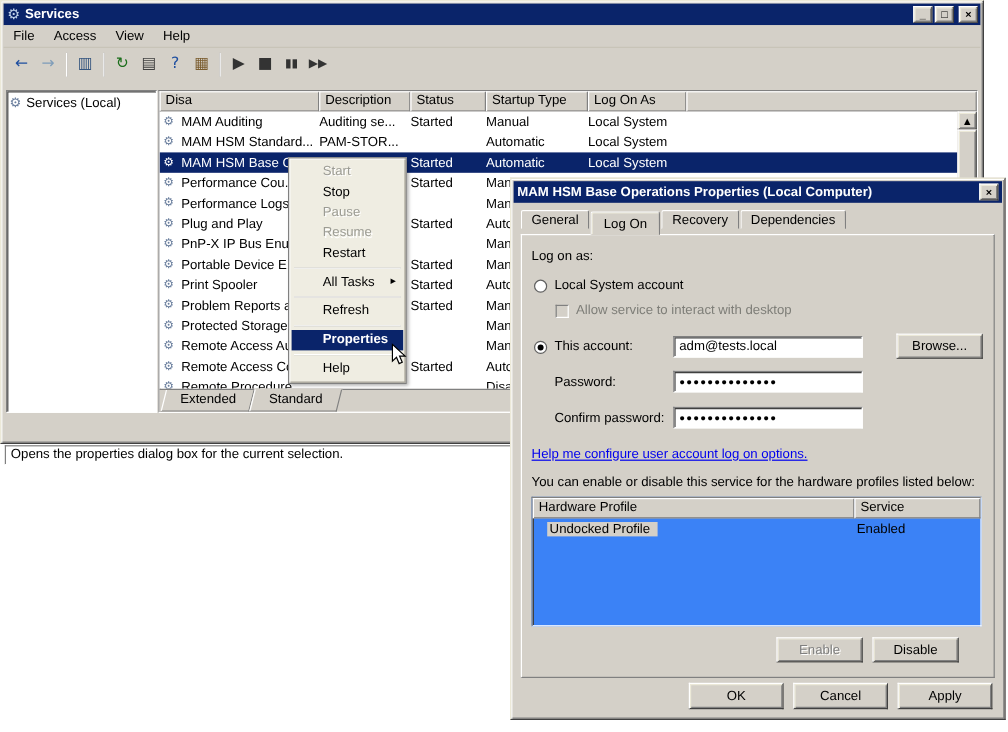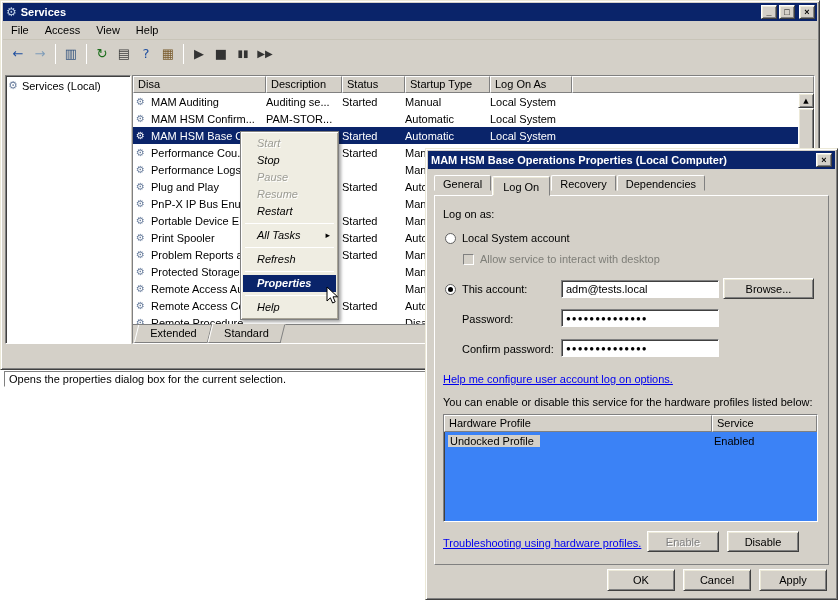--- a/index.html
+++ b/index.html
@@ -68,21 +68,21 @@
   .vtab.active { border-top:1px solid #D4D0C8; margin-top:-1px; font-weight:normal; }
 
   .statusbar { position:absolute; left:3px; right:3px; bottom:3px; height:18px; background:#D4D0C8; display:flex; align-items:center; }
   .statuspanel { flex:1; height:16px; margin-right:14px; border:1px solid; border-color:#808080 #FFFFFF #FFFFFF #808080;
                  padding:1px 4px; white-space:nowrap; overflow:hidden;margin-top:44px; }
 
   
   .cmenu { position:absolute; left:240px; top:131px; width:99px; background:#EFEDE2; z-index:20;
            border:1px solid #808080; box-shadow: inset 1px 1px 0 #FFFFFF, inset -1px -1px 0 #A8A497, 2px 2px 3px rgba(0,0,0,0.35);
            padding:3px 2px; }
-  .mitem { height:17px; line-height:17px; padding:0 6px 0 14px; display:flex; align-items:center;font-style:italic; }
+  .mitem { height:17px; line-height:17px; padding:0 6px 0 26px; display:flex; align-items:center; }
   .mitem .mlabel { flex:1; white-space:nowrap; }
   .mitem.dis { color:#9C9C94; text-shadow:1px 1px 0 #FFFFFF; }
   .mitem.hi { background:#0A246A; color:#FFFFFF; text-shadow:none; }
   .mitem.def { font-weight:bold; }
   .marrow { font-family:"DejaVu Sans",sans-serif; font-size:9px; }
   .msep { height:1px; background:#9C9C94; border-bottom:1px solid #FFFFFF; margin:3px 2px; }
 
   
   #cursor { position:absolute; left:326px; top:286px; z-index:60; }
 
@@ -105,24 +105,24 @@
   .checkbox { position:absolute; width:11px; height:11px; background:#D4D0C8;
               border:1px solid; border-color:#808080 #FFFFFF #FFFFFF #808080; }
   .tfield { position:absolute; height:18px; background:#FFFFFF; border:1px solid; border-color:#808080 #FFFFFF #FFFFFF #808080;
             box-shadow: inset 1px 1px 0 #404040; padding:1px 4px; display:flex; align-items:center; white-space:nowrap; overflow:hidden; }
   .pwd { font-size:8px; letter-spacing:1px; }
   .hwlist { position:absolute; left:8px; right:10px; top:218px; height:108px; background:#3b82f6;
             border:1px solid; border-color:#808080 #FFFFFF #FFFFFF #808080; box-shadow: inset 1px 1px 0 #404040; }
   .hwhead { display:flex; height:17px; }
   .hwrow { display:flex; height:17px; align-items:center; }
   .hw-profile { width:268px; } .hw-service { flex:1; }
-  .hwsel { background:#D4D0C8; padding:0 6px 0 2px; margin-left:4px; }
+  .hwsel { background:#D4D0C8; padding:0 6px 0 2px; margin-left:12px; }
   .hwval { padding-left:2px; }
   .dbtns { position:absolute; right:10px; bottom:8px; display:flex; }
-  .dbtn { width:68px; height:22px; margin-left:8px; }
+  .dbtn { width:79px; height:22px; margin-left:8px; }
 </style>
 </head>
 <body>
 
 <div id="desktop">
 
   <div class="win" id="services-win">
     <div class="titlebar">
       <span class="title-icon">⚙</span>
       <span class="title-text">Services</span>
@@ -197,21 +197,21 @@
           <div class="lrow">
             <span class="lc lc-icon">⚙</span>
             <span class="lc lc-name">MAM Auditing</span>
             <span class="lc lc-desc">Auditing se...</span>
             <span class="lc lc-status">Started</span>
             <span class="lc lc-startup">Manual</span>
             <span class="lc lc-logon">Local System</span>
           </div>
           <div class="lrow">
             <span class="lc lc-icon">⚙</span>
-            <span class="lc lc-name">MAM HSM Confirm...</span>
+            <span class="lc lc-name">MAM HSM Standard...</span>
             <span class="lc lc-desc">PAM-STOR...</span>
             <span class="lc lc-status"></span>
             <span class="lc lc-startup">Automatic</span>
             <span class="lc lc-logon">Local System</span>
           </div>
           <div class="lrow sel">
             <span class="lc lc-icon">⚙</span>
             <span class="lc lc-name">MAM HSM Base Op...</span>
             <span class="lc lc-desc"></span>
             <span class="lc lc-status">Started</span>
@@ -382,21 +382,21 @@
 
       <span class="radio" style="left:10px; top:37px;"></span>
       <span class="plabel" style="left:27px; top:36px;">Local System account</span>
 
       <span class="checkbox" style="left:28px; top:58px;"></span>
       <span class="plabel gray" style="left:45px; top:57px;">Allow service to interact with desktop</span>
 
       <span class="radio checked" style="left:10px; top:88px;"></span>
       <span class="plabel" style="left:27px; top:87px;">This account:</span>
       <span class="tfield" style="left:126px; top:84px; width:158px;">adm@tests.local</span>
-      <span class="pbtn" style="position:absolute; left:288px; top:82px; width:91px; height:21px;">Browse...</span>
+      <span class="pbtn" style="position:absolute; left:312px; top:82px; width:72px; height:21px;">Browse...</span>
 
       <span class="plabel" style="left:27px; top:117px;">Password:</span>
       <span class="tfield pwd" style="left:126px; top:113px; width:158px;">●●●●●●●●●●●●●●</span>
 
       <span class="plabel" style="left:27px; top:147px;">Confirm password:</span>
       <span class="tfield pwd" style="left:126px; top:143px; width:158px;">●●●●●●●●●●●●●●</span>
 
       <span class="plabel link" style="left:8px; top:177px;">Help me configure user account log on options.</span>
 
       <span class="plabel" style="left:8px; top:200px;">You can enable or disable this service for the hardware profiles listed below:</span>
@@ -405,21 +405,20 @@
         <div class="hwhead">
           <span class="hcell hw-profile">Hardware Profile</span>
           <span class="hcell hw-service">Service</span>
         </div>
         <div class="hwrow">
           <span class="hw-profile"><span class="hwsel">Undocked Profile</span></span>
           <span class="hw-service hwval">Enabled</span>
         </div>
       </div>
 
-      <span class="plabel link" style="left:8px; top:341px;">Troubleshooting using hardware profiles.</span>
       <span class="pbtn disabled" style="position:absolute; left:212px; top:335px; width:72px; height:21px;">Enable</span>
       <span class="pbtn" style="position:absolute; left:292px; top:335px; width:72px; height:21px;">Disable</span>
     </div>
 
     <div class="dbtns">
       <span class="pbtn dbtn">OK</span>
       <span class="pbtn dbtn">Cancel</span>
       <span class="pbtn dbtn">Apply</span>
     </div>
   </div>

